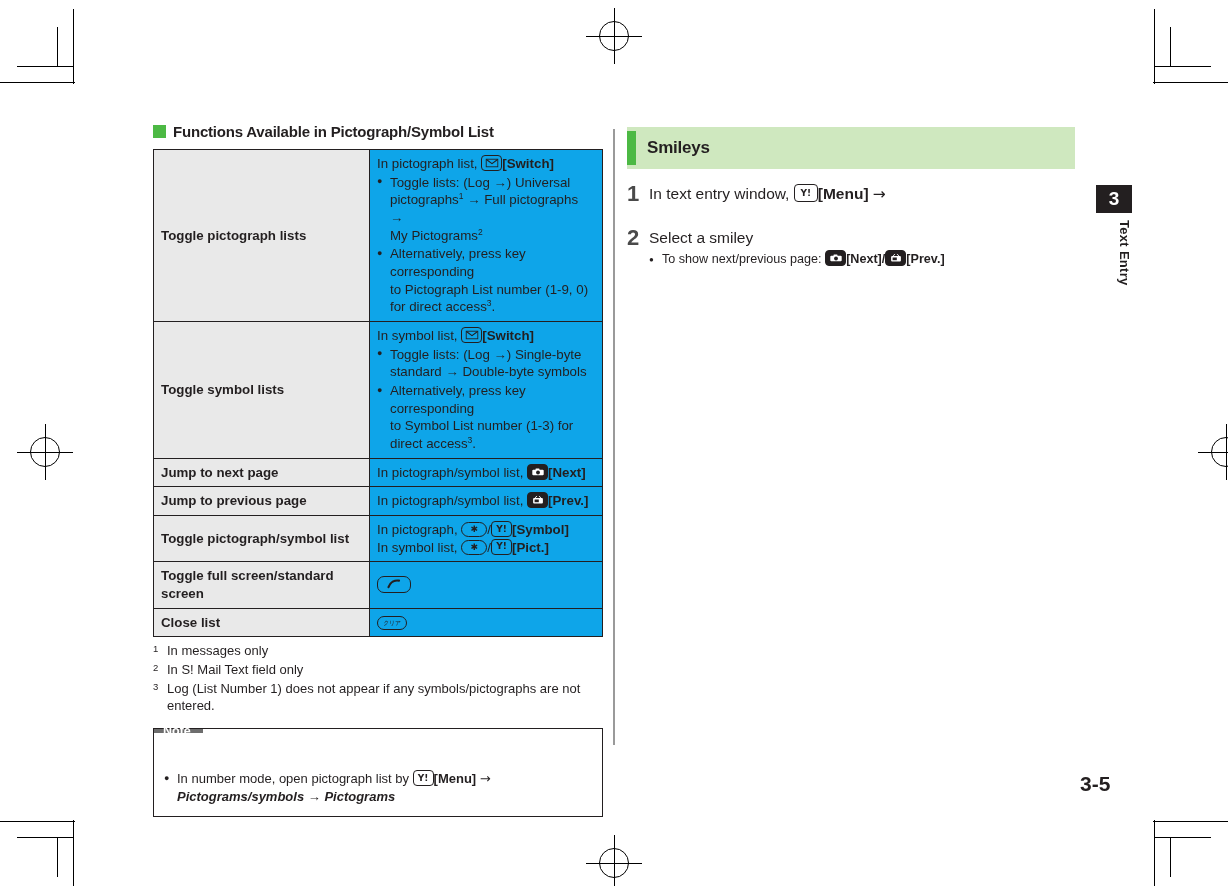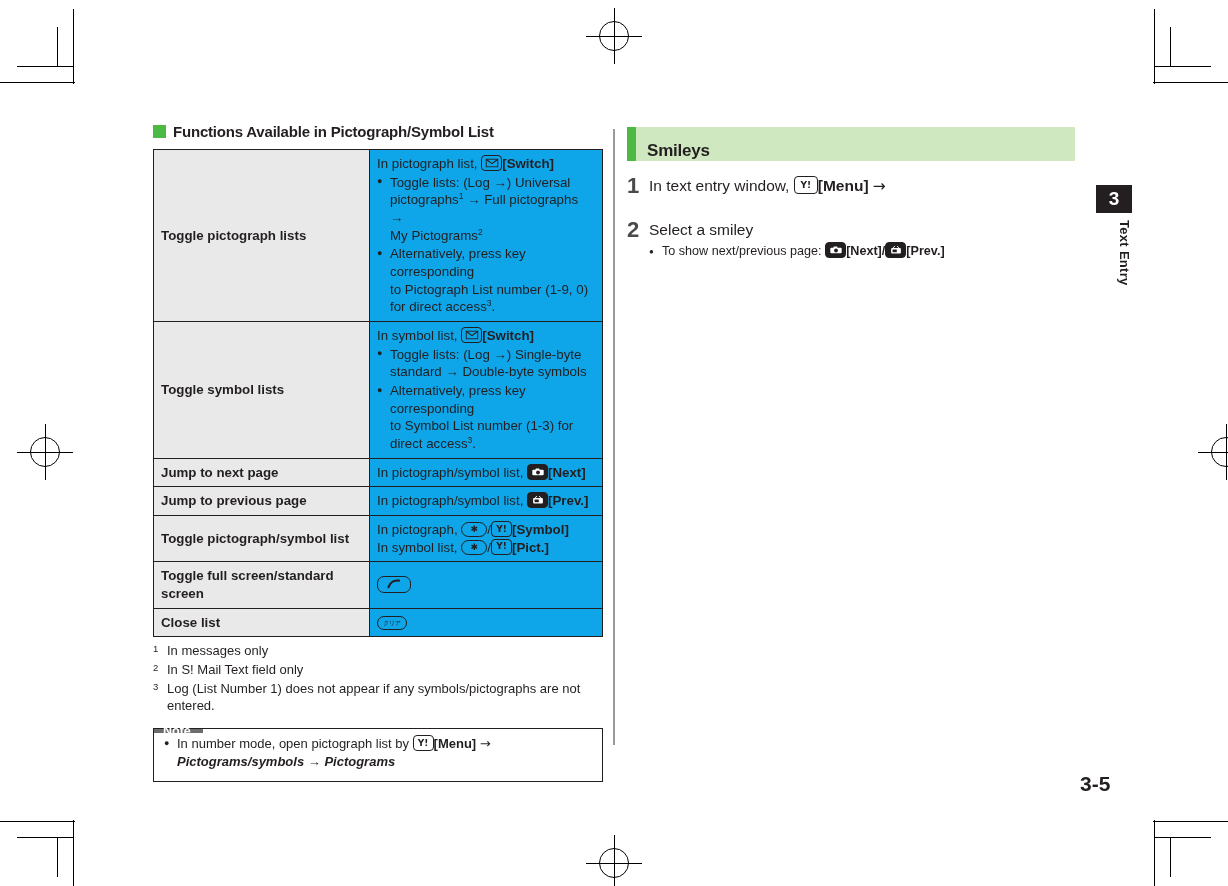--- a/index.html
+++ b/index.html
@@ -53,31 +53,31 @@
   
   .fnotes{margin-top:5px;width:452px;}
   .fnote{display:flex;font-size:13px;line-height:1.36;margin-bottom:1px;}
   .fnote .m{width:14px;flex:none;font-size:9.5px;padding-top:1px;}
   .fnote .t{flex:1;}
 
   
   .notebox{margin-top:13px;width:448px;border:1px solid #231f20;}
   .notebox .hd{background:#6d6d6d;color:#fff;font-size:12.5px;font-weight:bold;
                display:inline-block;padding:2px 12px 2px 9px;margin:0;}
-  .notebox .bd{padding:2px 9px 9px 9px;font-size:13px;line-height:1.4;}
+  .notebox .bd{padding:2px 9px 9px 9px;font-size:13px;line-height:1.4;margin-top:35px;}
   .notebox .bd .bl{position:relative;padding-left:14px;}
   .notebox .bd .bl::before{content:"\25CF";position:absolute;left:1px;top:0;font-size:9px;line-height:1.95;}
   .it{font-style:italic;font-weight:bold;}
 
   
   .vdiv{position:absolute;left:613px;top:120px;width:2px;height:616px;background:#9a9a9a;}
 
   
   .col-right{position:absolute;left:627px;top:118px;width:448px;}
-  .banner{background:#cfe8bf;height:34px;display:flex;align-items:flex-end;}
+  .banner{background:#cfe8bf;height:42px;display:flex;align-items:center;}
   .banner .accent{width:9px;height:34px;background:#4CB944;flex:none;}
   .banner .t{font-size:17px;font-weight:bold;padding-left:11px;letter-spacing:-0.2px;}
 
   .step{display:flex;margin-top:13px;}
   .step .n{width:22px;flex:none;font-size:22px;font-weight:bold;color:#4a4a4a;line-height:1.08;}
   .step .c{flex:1;font-size:15.5px;line-height:1.3;padding-top:2px;}
   .step .c .sub{font-size:12.6px;margin-top:6px;position:relative;padding-left:13px;line-height:1.3;}
   .step .c .sub::before{content:"\25CF";position:absolute;left:0;top:0;font-size:8px;line-height:2.1;}
 
   

